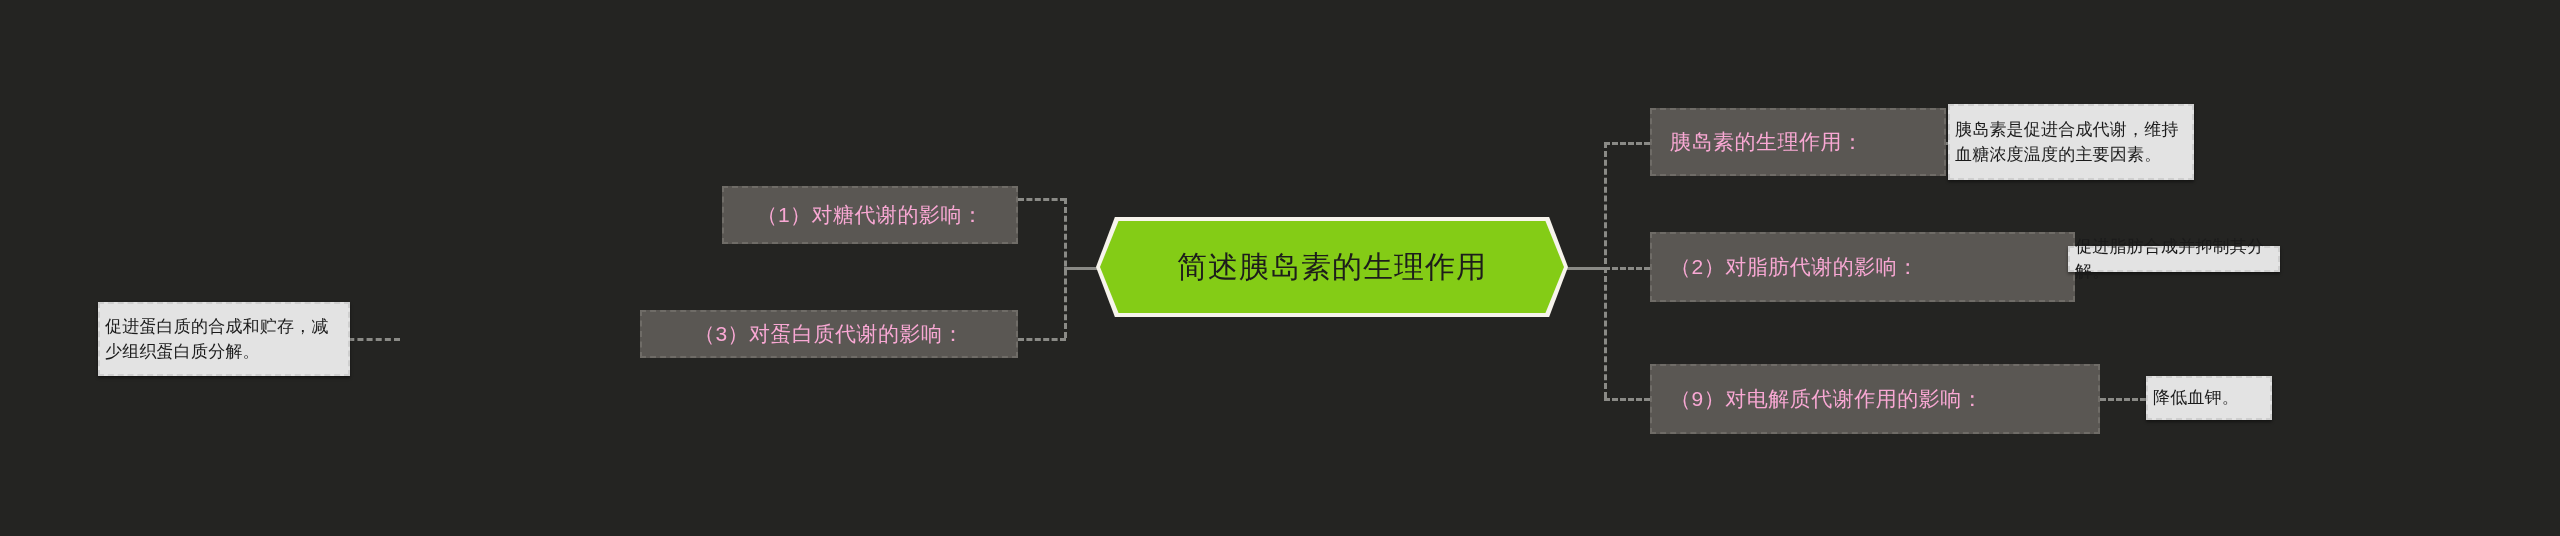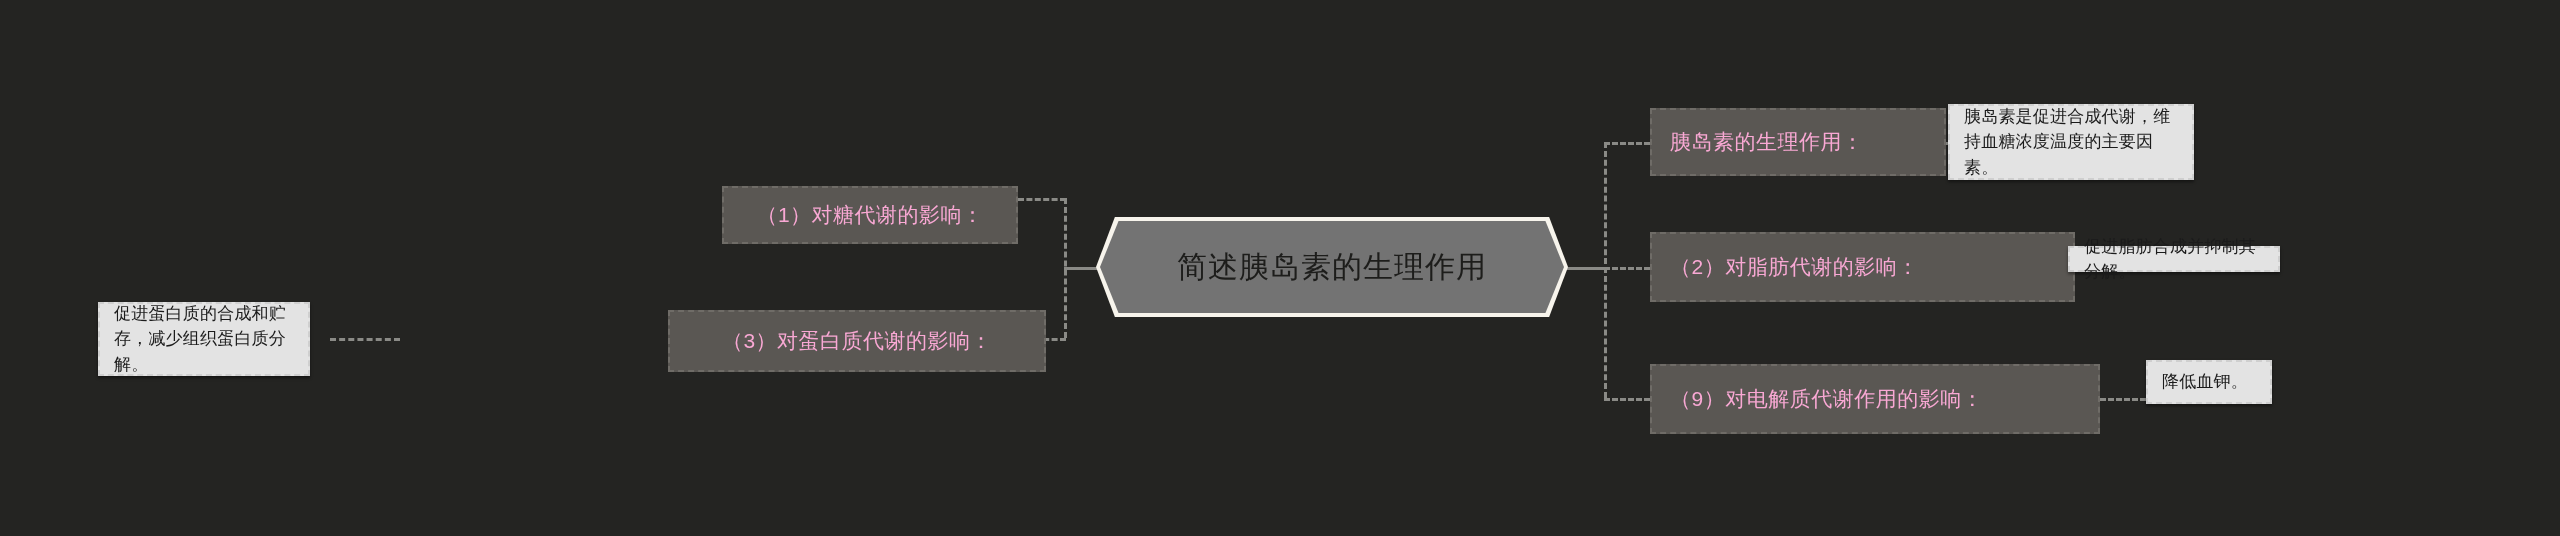--- a/index.html
+++ b/index.html
@@ -37,32 +37,32 @@
     line-height: 1.35;
   }
 
   
   .leaf {
     background: #e3e3e3;
     border: 2px dashed #cfcfcf;
     color: #1b1b1b;
     font-size: 17px;
     letter-spacing: .2px;
-    padding: 7px 14px;
+    padding: 7px 5px;
     line-height: 1.5;
     box-shadow: 0 2px 3px rgba(0,0,0,.45);
   }
 
   
   #center-node {
     position: absolute;
     display: flex;
     align-items: center;
     justify-content: center;
-    background: #737373;
+    background: #84cc16;
     color: #1d1d1b;
     font-size: 30px;
     letter-spacing: 1px;
     white-space: nowrap;
     -webkit-clip-path: polygon(4% 0, 96% 0, 100% 50%, 96% 100%, 4% 100%, 0 50%);
     clip-path: polygon(4% 0, 96% 0, 100% 50%, 96% 100%, 4% 100%, 0 50%);
   }
   #center-halo {
     position: absolute;
     background: #f7f4ec;
@@ -105,41 +105,41 @@
 
   <div id="center-halo" style="left:1096px; top:217px; width:472px; height:100px;"></div>
   <div id="center-node" style="left:1100px; top:221px; width:464px; height:92px;">
     <span>简述胰岛素的生理作用</span>
   </div>
 
   <div class="node branch" style="left:722px; top:170px; width:296px; height:58px; justify-content:center;margin-top:16px;">
     <span>（1）对糖代谢的影响：</span>
   </div>
 
-  <div class="node branch" style="left:640px; top:310px; width:378px; height:62px; justify-content:center;margin-left:28px;">
+  <div class="node branch" style="left:640px; top:310px; width:378px; height:48px; justify-content:center;">
     <span>（3）对蛋白质代谢的影响：</span>
   </div>
-  <div class="node leaf" style="left:98px; top:302px; width:212px; height:74px;">
+  <div class="node leaf" style="left:98px; top:302px; width:252px; height:74px;">
     <span>促进蛋白质的合成和贮存，减少组织蛋白质分解。</span>
   </div>
 
   <div class="node branch" style="left:1650px; top:108px; width:296px; height:68px;">
     <span>胰岛素的生理作用：</span>
   </div>
   <div class="node leaf" style="left:1948px; top:104px; width:246px; height:76px;">
     <span>胰岛素是促进合成代谢，维持血糖浓度温度的主要因素。</span>
   </div>
 
   <div class="node branch" style="left:1650px; top:232px; width:425px; height:70px;">
     <span>（2）对脂肪代谢的影响：</span>
   </div>
   <div class="node leaf" style="left:2068px; top:246px; width:212px; height:26px;">
     <span>促进脂肪合成并抑制其分解。</span>
   </div>
 
   <div class="node branch" style="left:1650px; top:364px; width:450px; height:70px;">
     <span>（9）对电解质代谢作用的影响：</span>
   </div>
-  <div class="node leaf" style="left:2146px; top:360px; width:126px; height:44px;">
+  <div class="node leaf" style="left:2146px; top:376px; width:126px; height:44px;">
     <span>降低血钾。</span>
   </div>
 
 </div>
 
 </body></html>

